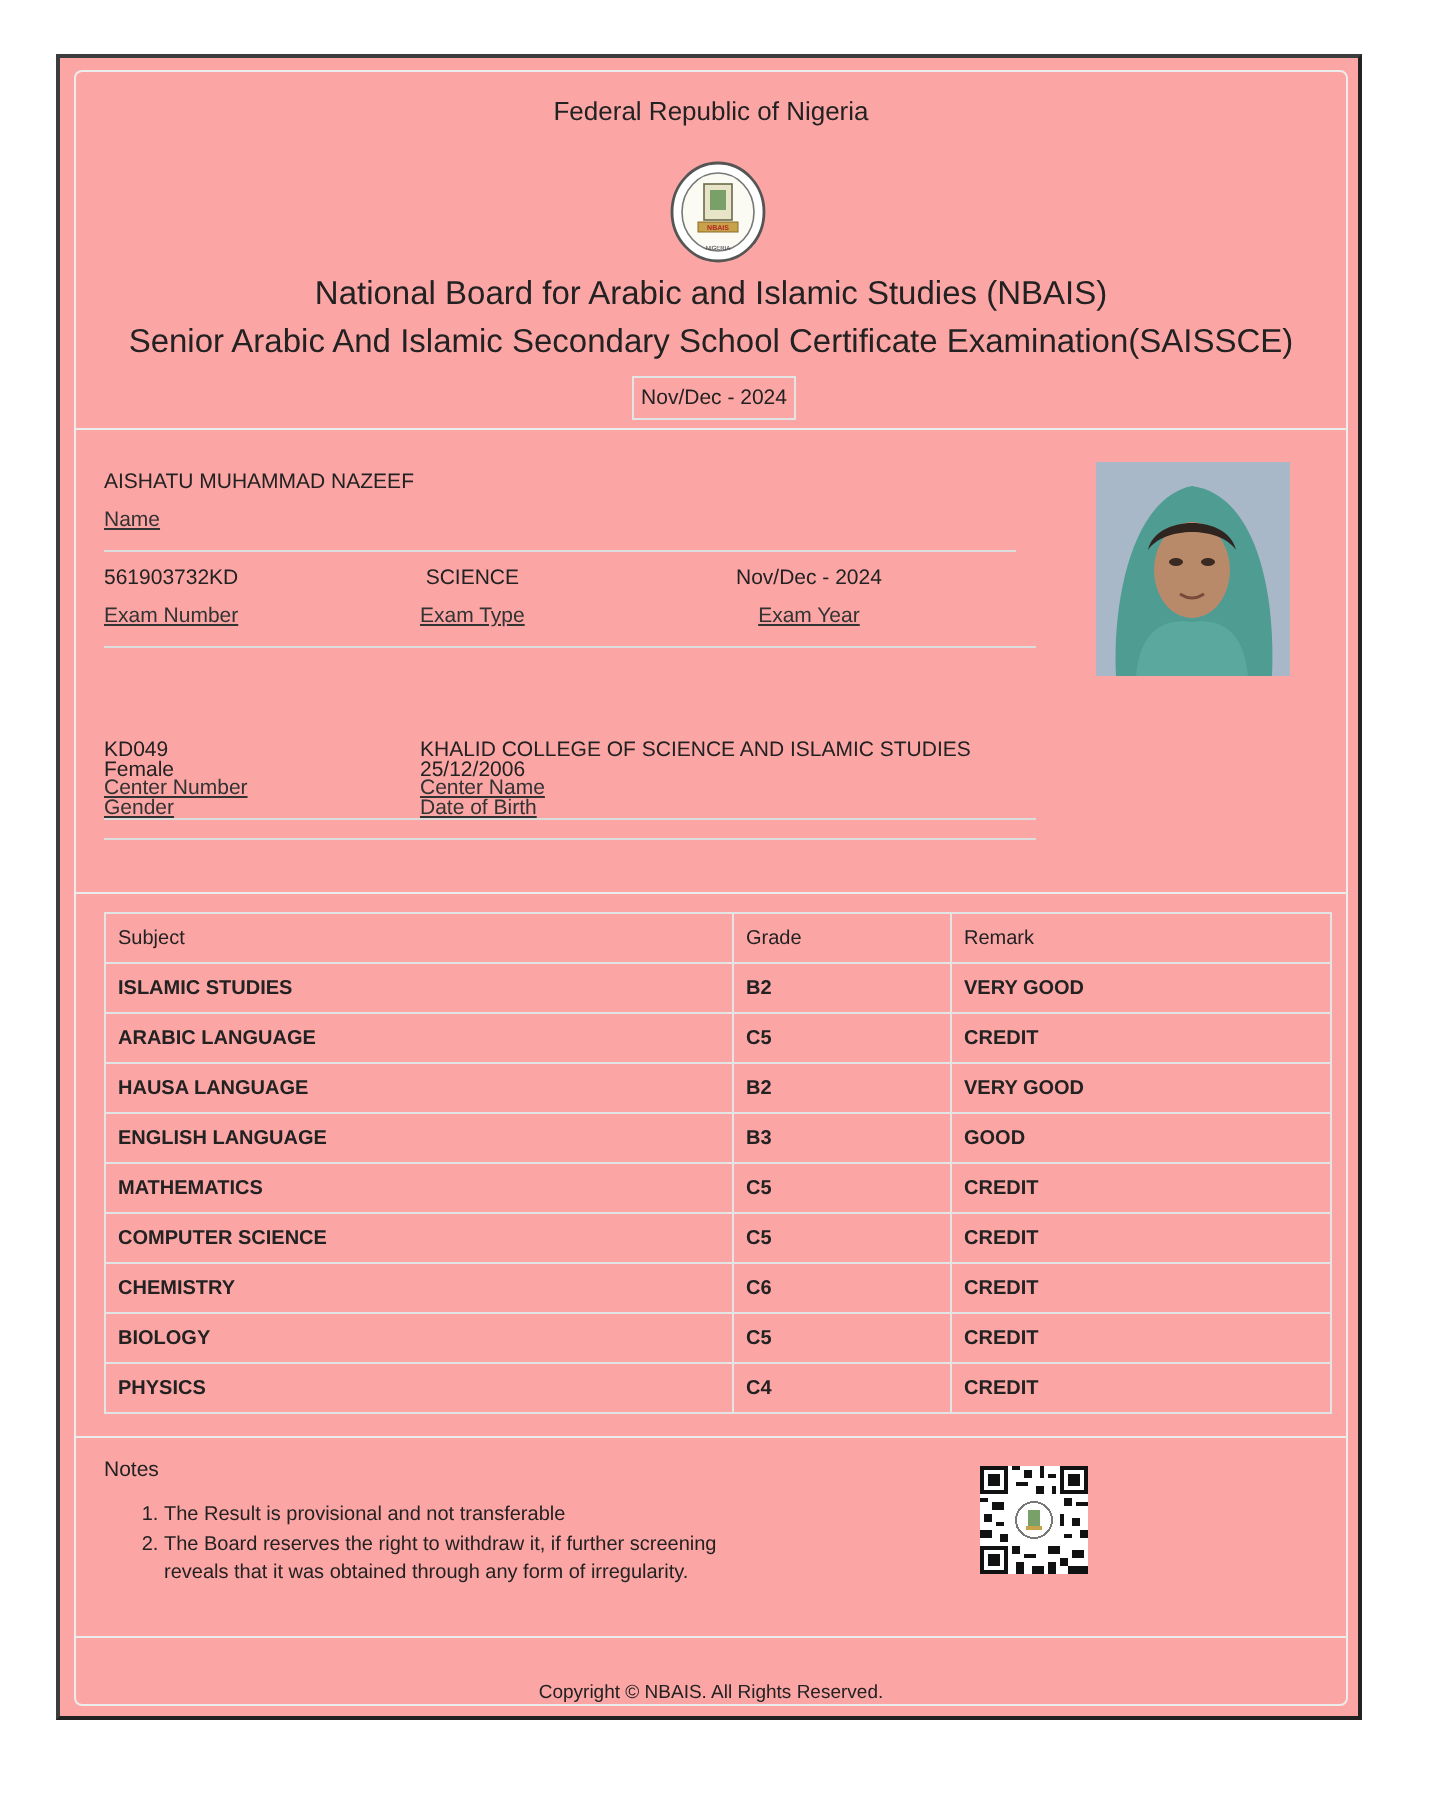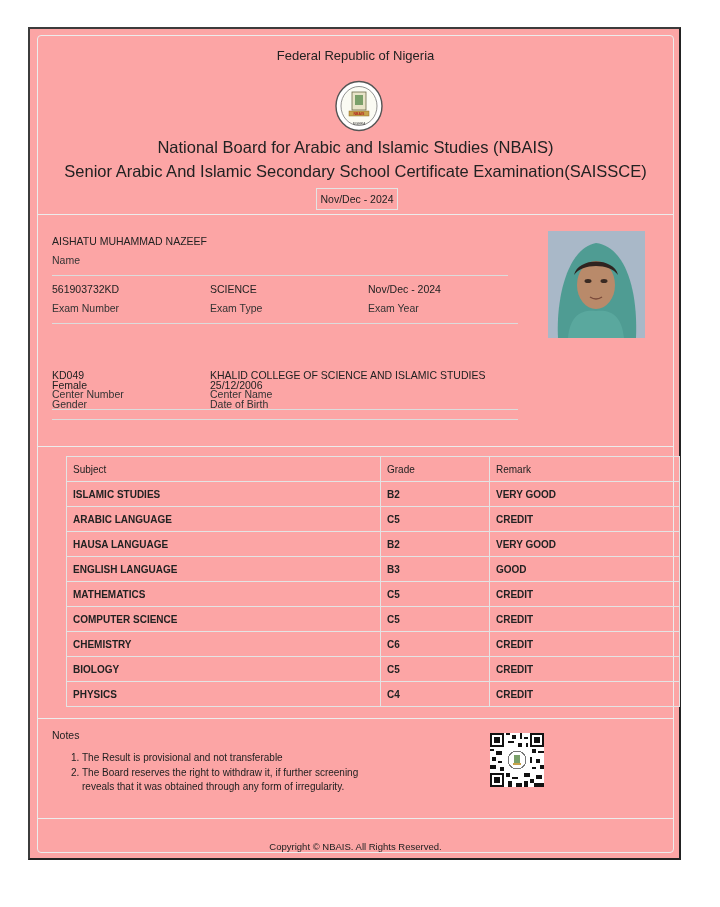--- a/index.html
+++ b/index.html
@@ -9,24 +9,24 @@
     .header { position: absolute; left: 0; top: 0; width: 100%; height: 178px; text-align: center; }
     .country { position: absolute; top: 12px; width: 100%; font-size: 13px; color: #222; }
     .logo { position: absolute; left: 296px; top: 44px; width: 50px; height: 52px; }
     .board { position: absolute; top: 102px; width: 100%; font-size: 16.5px; color: #222; }
     .exam-title { position: absolute; top: 126px; width: 100%; font-size: 16.5px; color: #222; }
     .session-badge { position: absolute; left: 278px; top: 152px; width: 82px; height: 22px; border: 1px solid #e4e4e4; box-sizing: border-box; font-size: 10.5px; line-height: 20px; text-align: center; color: #222; }
     .info { position: absolute; left: 0; top: 178px; width: 100%; height: 232px; border-top: 1px solid #ececec; }
     .field-row { position: absolute; left: 14px; border-bottom: 1px solid #dcdcdc; }
     .field { position: absolute; }
     .val { font-size: 10.5px; color: #222; white-space: nowrap; }
-    .lbl { font-size: 10.5px; color: #333; margin-top: 7px; white-space: nowrap; }
+    .lbl { font-size: 10.5px; color: #333; margin-top: 7px; white-space: nowrap; text-decoration: underline; }
     .photo { position: absolute; left: 510px; top: 16px; width: 97px; height: 107px; background: linear-gradient(180deg,#a8b6c6 0%,#9fb0bd 100%); overflow: hidden; }
     .results { position: absolute; left: 0; top: 410px; width: 100%; height: 272px; border-top: 1px solid #ececec; }
-    table { position: absolute; left: 28px; top: 9px; width: 614px; border-collapse: collapse; }
+    table { position: absolute; left: 14px; top: 9px; width: 614px; border-collapse: collapse; }
     th, td { border: 1px solid #e4e4e4; height: 25px; padding: 0 6px; font-size: 10px; text-align: left; box-sizing: border-box; }
     th { font-weight: normal; color: #222; }
     td { font-weight: bold; color: #222; }
     .col-subj { width: 314px; } .col-grade { width: 109px; }
     .notes { position: absolute; left: 0; top: 682px; width: 100%; height: 100px; border-top: 1px solid #ececec; }
     .notes-title { position: absolute; left: 14px; top: 10px; font-size: 10.5px; color: #222; }
     .notes ol { position: absolute; left: 4px; top: 20px; width: 300px; margin: 12px; padding-left: 28px; font-size: 10px; line-height: 14.5px; color: #222; }
     .qr { position: absolute; left: 452px; top: 14px; width: 54px; height: 54px; }
     .footer { position: absolute; left: 0; top: 782px; width: 100%; border-top: 1px solid #ececec; text-align: center; }
     .copyright { display: block; margin-top: 22px; font-size: 9.5px; color: #222; }
@@ -53,21 +53,21 @@
       <div class="session-badge">Nov/Dec - 2024</div>
     </div>
 
     <div class="info">
       <div class="field-row" style="top:20px; width:456px; height:40px;">
         <div class="field" style="left:0;">
           <div class="val">AISHATU MUHAMMAD NAZEEF</div>
           <div class="lbl">Name</div>
         </div>
       </div>
-      <div class="field-row" style="top:68px; width:466px; height:40px;">
+      <div class="field-row" style="top:68px; width:466px; height:40px;text-align:center;">
         <div class="field" style="left:0;">
           <div class="val">561903732KD</div>
           <div class="lbl">Exam Number</div>
         </div>
         <div class="field" style="left:158px;">
           <div class="val">SCIENCE</div>
           <div class="lbl">Exam Type</div>
         </div>
         <div class="field" style="left:316px;">
           <div class="val">Nov/Dec - 2024</div>

